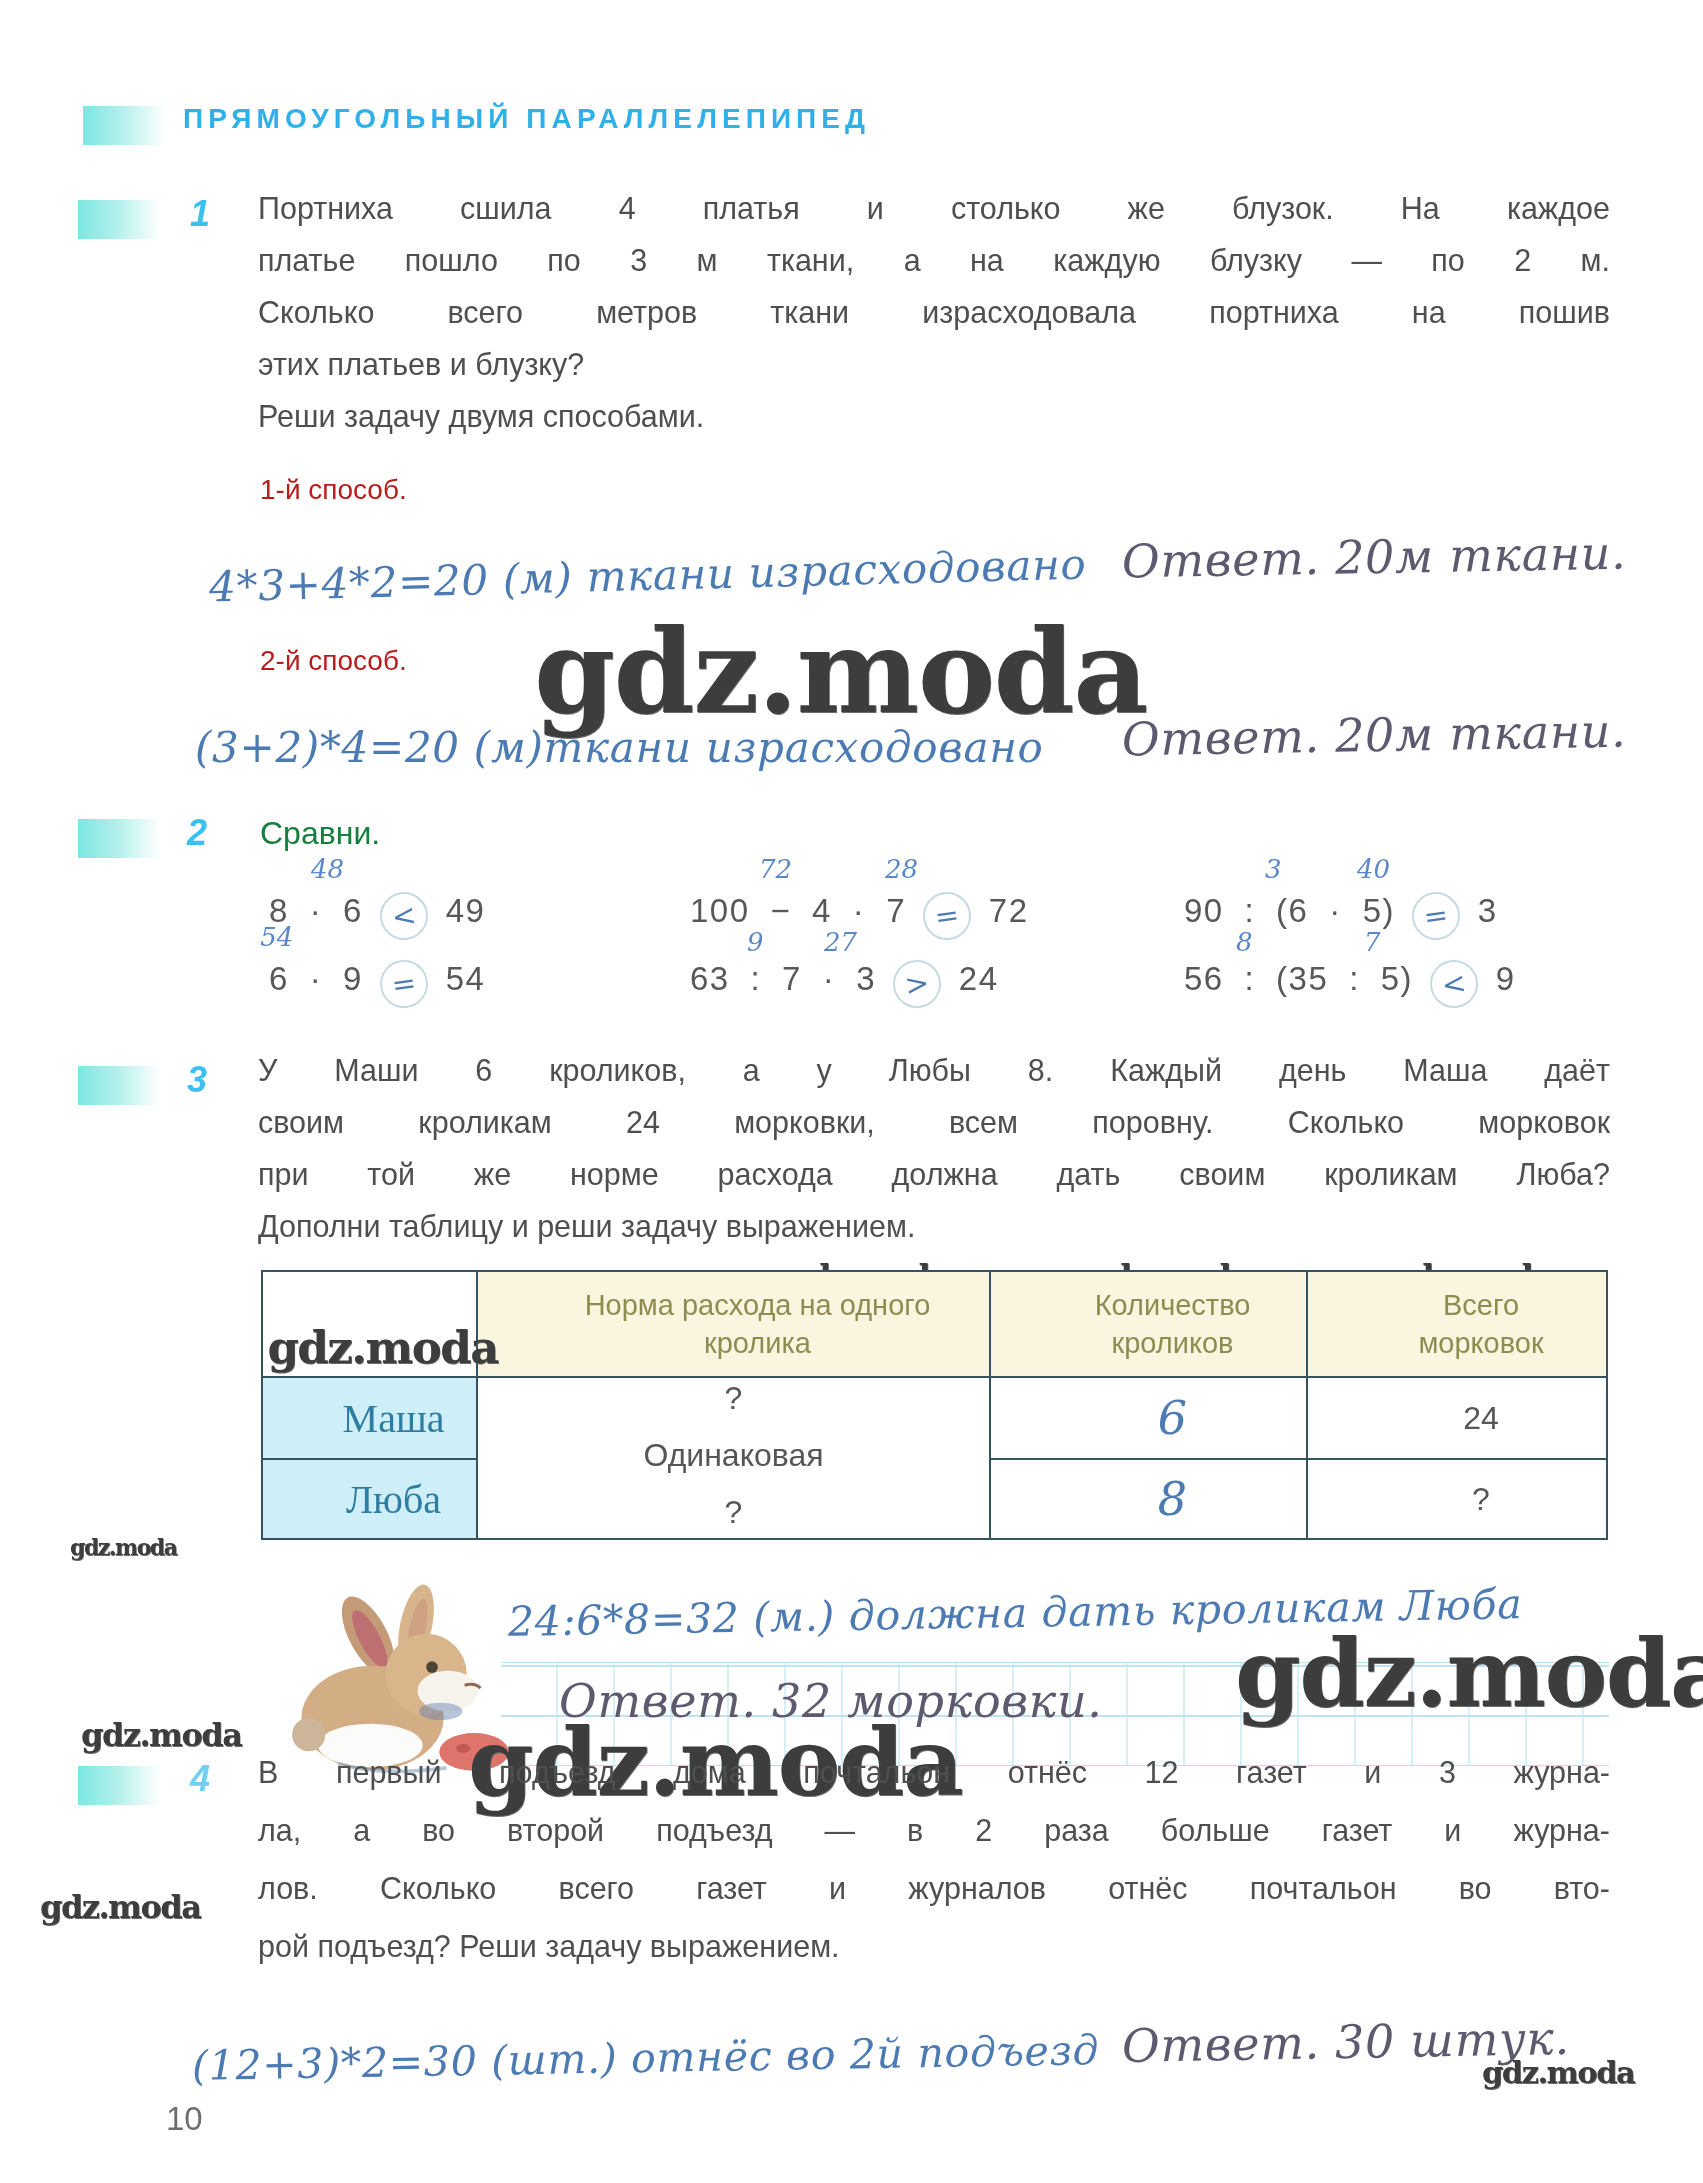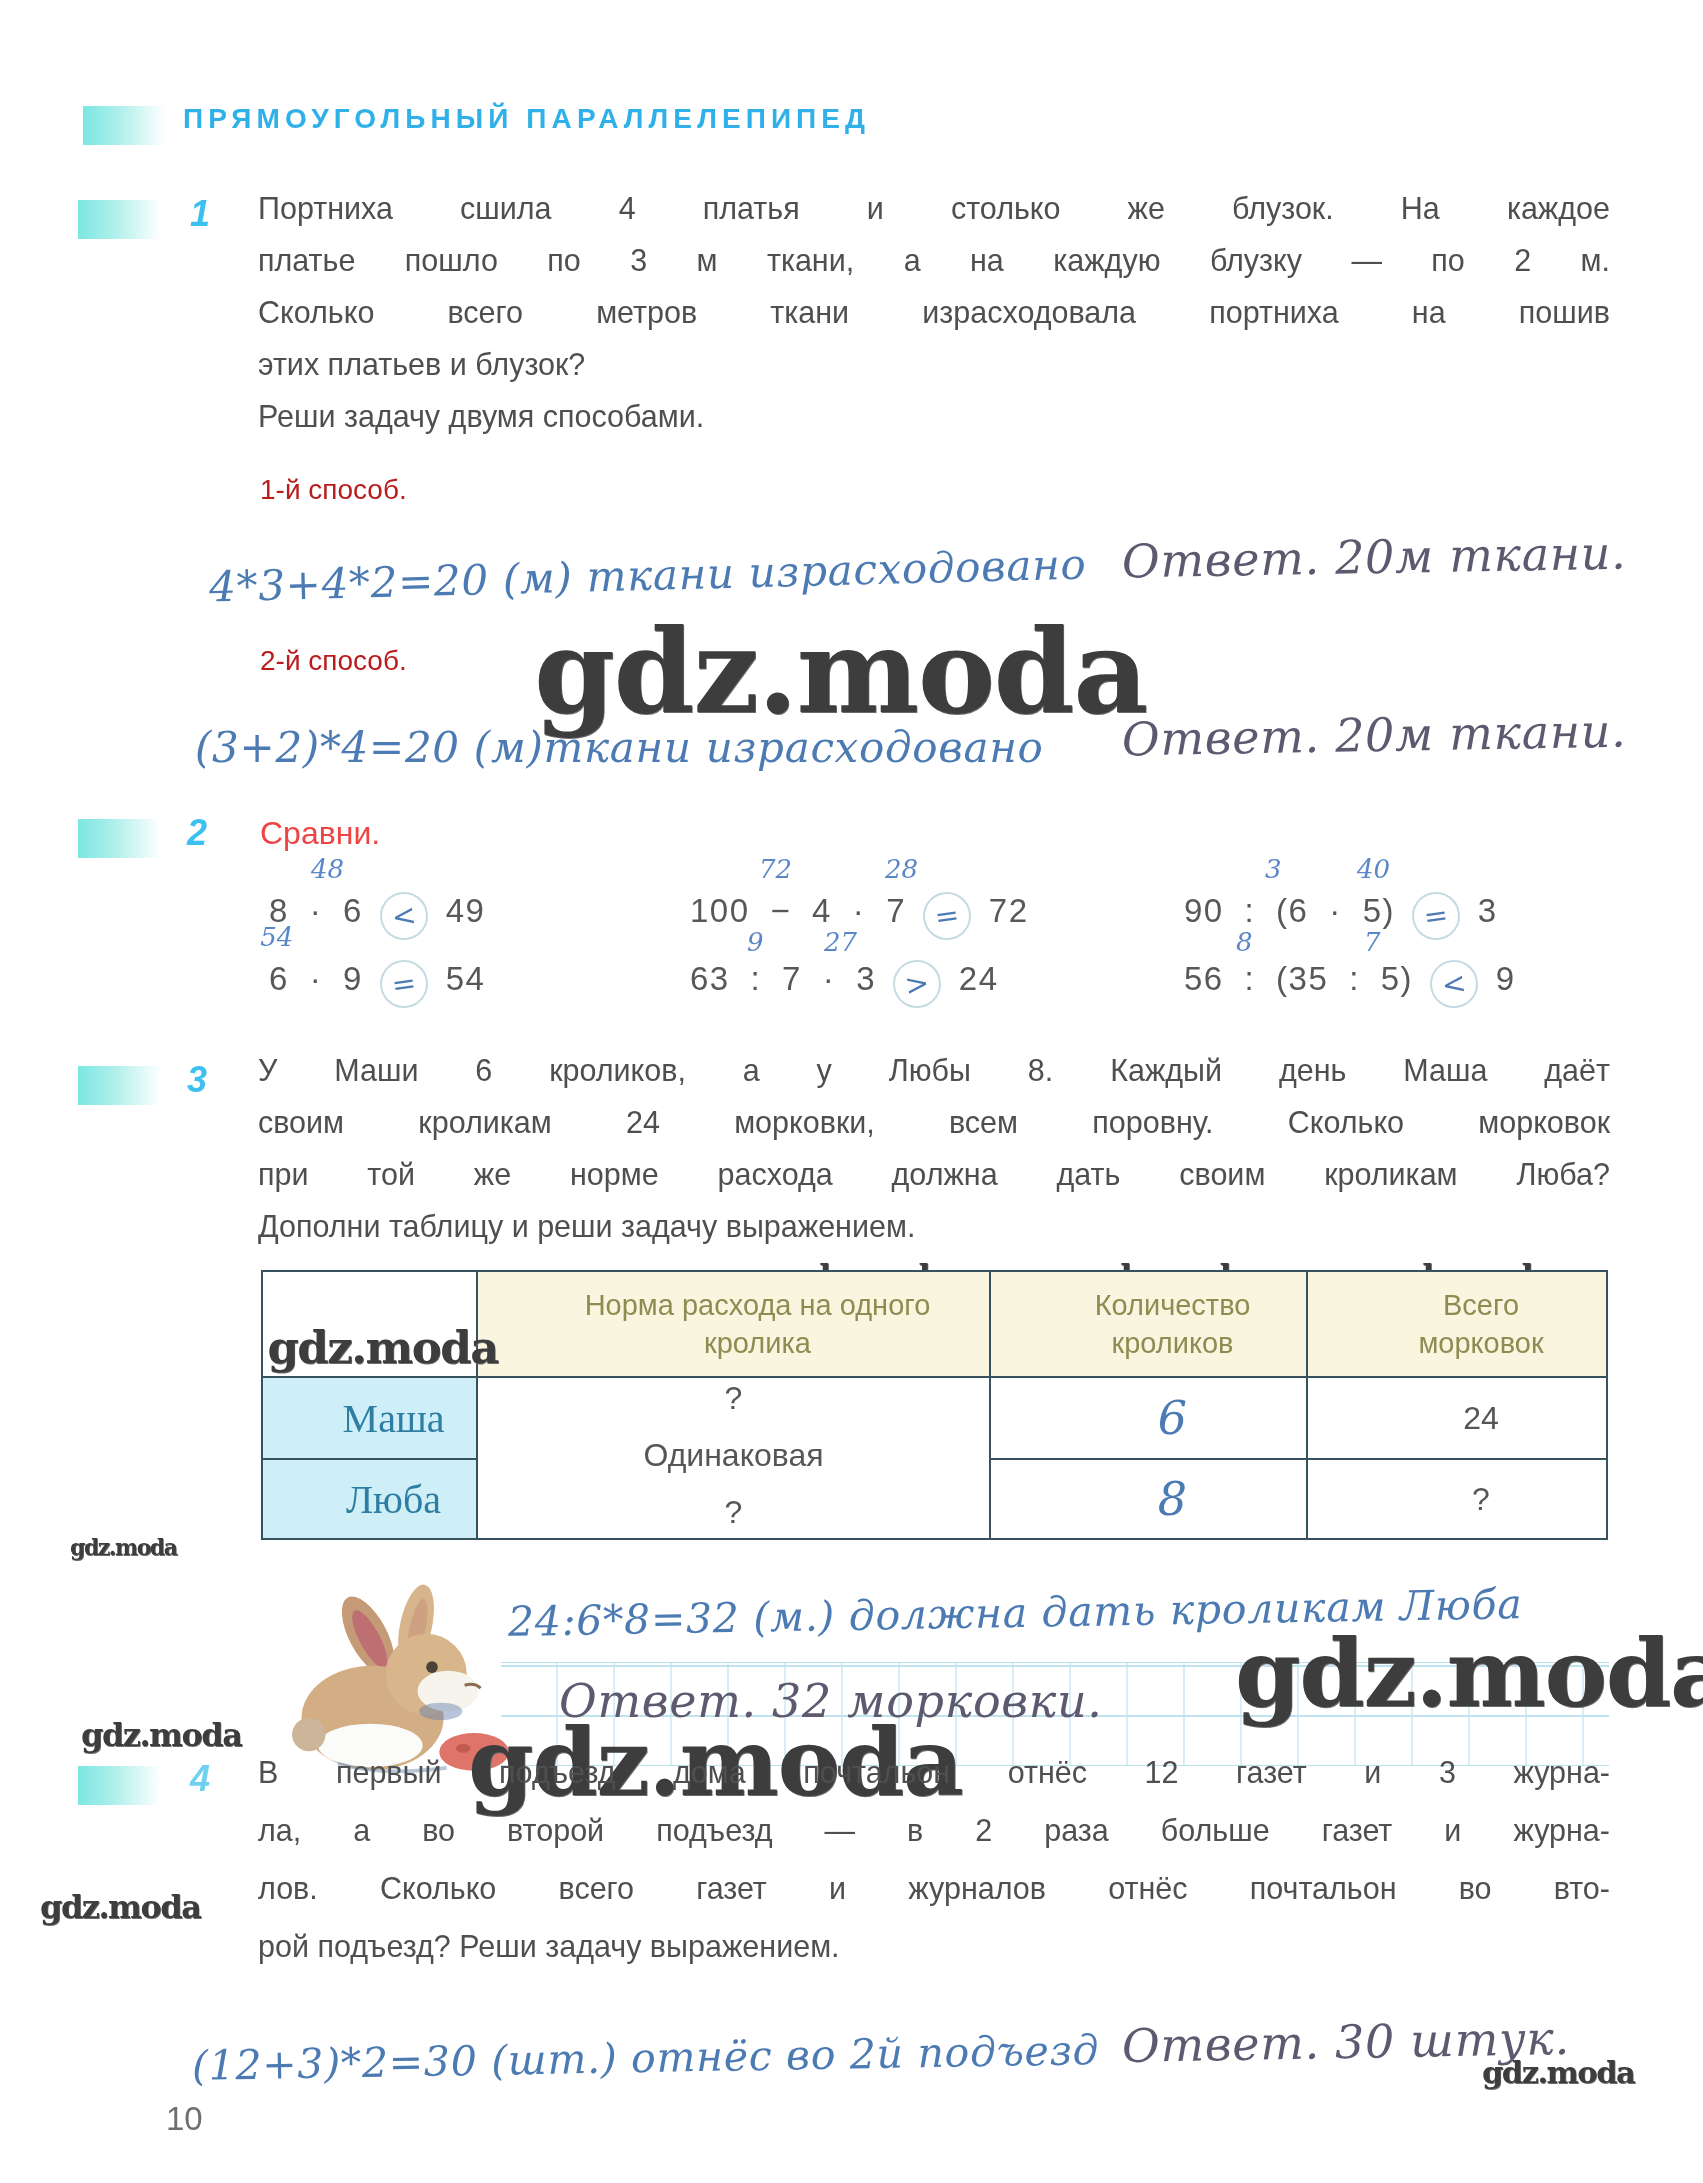--- a/index.html
+++ b/index.html
@@ -80,37 +80,37 @@
 
   <div class="tealblock" style="left:83px;top:106px;"></div>
   <div class="title">ПРЯМОУГОЛЬНЫЙ ПАРАЛЛЕЛЕПИПЕД</div>
 
   <div class="tealblock" style="left:78px;top:200px;"></div>
   <div class="pnum" style="left:190px;top:193px;">1</div>
   <div class="plines" style="left:258px;top:182px;">
     <div class="pline">Портниха сшила 4 платья и столько же блузок. На каждое</div>
     <div class="pline">платье пошло по 3 м ткани, а на каждую блузку — по 2 м.</div>
     <div class="pline">Сколько всего метров ткани израсходовала портниха на пошив</div>
-    <div class="pline last">этих платьев и блузок?</div>
+    <div class="pline last">этих платьев и блузку?</div>
     <div class="pline last">Реши задачу двумя способами.</div>
   </div>
 
   <div class="sectlabel" style="left:260px;top:474px;">1-й способ.</div>
   <div class="hand" style="left:209px;top:551px;font-size:42px;transform:rotate(-1.5deg);">4*3+4*2=20 (м) ткани израсходовано</div>
   <div class="hand hand-dark" style="left:1122px;top:530px;font-size:46px;transform:rotate(-1deg);">Ответ. 20м ткани.</div>
 
   <div class="sectlabel" style="left:260px;top:645px;">2-й способ.</div>
   <div class="hand" style="left:195px;top:723px;font-size:42px;">(3+2)*4=20 (м)ткани израсходовано</div>
   <div class="hand hand-dark" style="left:1122px;top:708px;font-size:46px;transform:rotate(-1deg);">Ответ. 20м ткани.</div>
 
   <div class="wm" style="left:534px;top:603px;font-size:116px;">gdz.moda</div>
 
   <div class="tealblock" style="left:78px;top:819px;"></div>
   <div class="pnum" style="left:187px;top:812px;">2</div>
-  <div class="sectlabel" style="left:260px;top:815px;font-style:normal;font-size:32px;color:#ef4444;">Сравни.</div>
+  <div class="sectlabel" style="left:260px;top:815px;font-style:normal;font-size:32px;color:#15803d;">Сравни.</div>
 
   <div class="cmp" style="left:269px;top:892px;">
     <span class="note" style="left:42px;">48</span>
     <span class="expr">8 · 6</span>
     <span class="circle">
         <span class="csign">&lt;</span>
       </span>
     <span class="expr">49</span>
   </div>
   <div class="cmp" style="left:690px;top:892px;">

